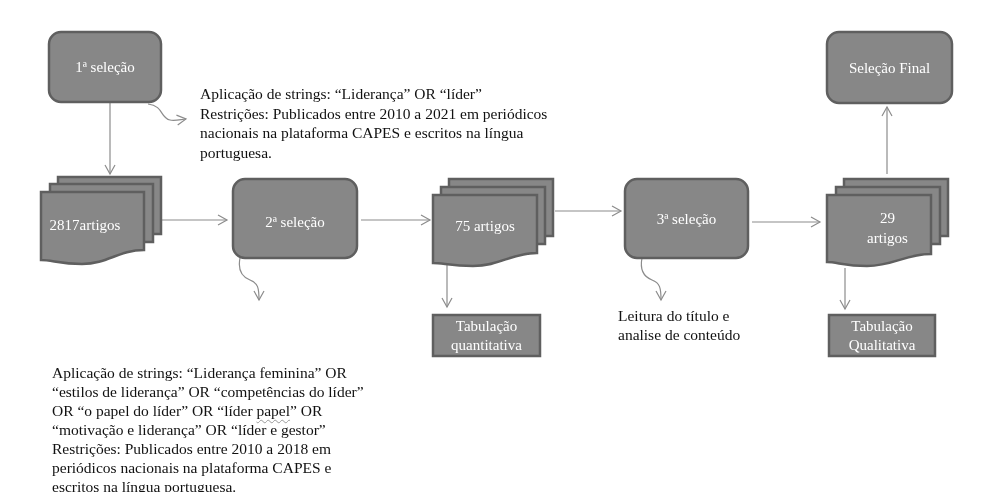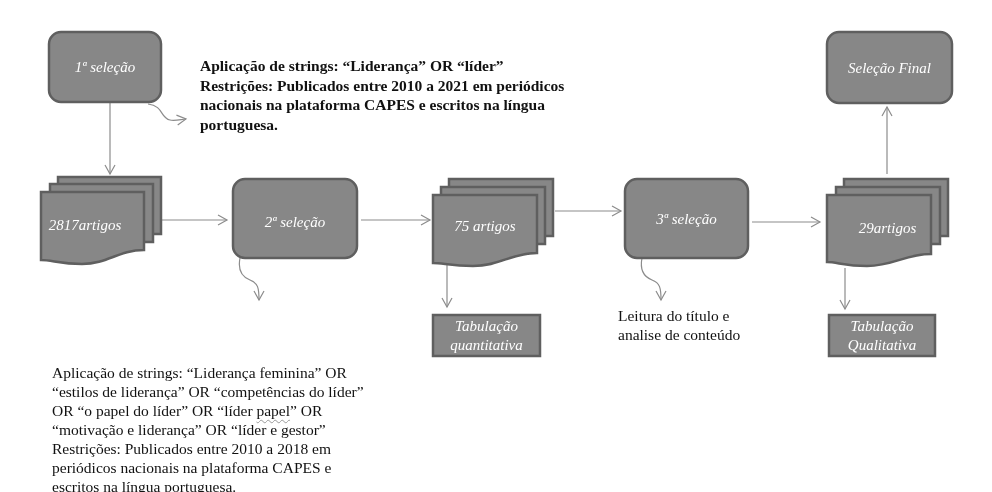--- a/index.html
+++ b/index.html
@@ -1,20 +1,20 @@
 <!DOCTYPE html>
 <html><head>
 <meta charset="utf-8">
 <style>
   html, body { margin: 0; padding: 0; background: #ffffff; }
   body { width: 992px; height: 492px; position: relative; overflow: hidden;
          font-family: "Liberation Serif", "DejaVu Serif", serif; }
   #canvas { position: absolute; left: 0; top: 0; width: 992px; height: 492px; }
   .lbl { position: absolute; color: #ffffff; text-align: center; font-size: 15px;
-         line-height: 20px; display: flex; align-items: center; justify-content: center; font-style: italic; }
+         line-height: 20px; display: flex; align-items: center; justify-content: center; }
   .note { position: absolute; color: #111111; font-size: 15.5px; line-height: 19.5px; white-space: nowrap; }
   .squig { text-decoration: underline wavy #9a9a9a; text-decoration-thickness: 1px; text-underline-offset: 3px; }
 </style>
 </head>
 <body>
 
 <svg id="canvas" width="992" height="492" viewBox="0 0 992 492" xmlns="http://www.w3.org/2000/svg">
   <defs>
     <marker id="arr" markerWidth="12" markerHeight="12" refX="10" refY="6" orient="auto" markerUnits="userSpaceOnUse">
       <path d="M1,1 L10,6 L1,11" fill="none" stroke="#8c8c8c" stroke-width="1.2"></path>
@@ -76,33 +76,33 @@
 
 <div class="lbl" style="left:433px;top:198px;width:104px;height:56px;">75 artigos</div>
 
 <div class="lbl" style="left:433px;top:315px;width:107px;height:41px;flex-direction:column;line-height:19px;">
   <span>Tabulação</span>
   <span>quantitativa</span>
 </div>
 
 <div class="lbl" style="left:625px;top:179px;width:123px;height:79px;">3ª seleção</div>
 
-<div class="lbl" style="left:827px;top:199px;width:121px;height:58px;flex-direction:row;">
+<div class="lbl" style="left:827px;top:199px;width:121px;height:58px;flex-direction:column;">
   <span>29</span>
   <span>artigos</span>
 </div>
 
 <div class="lbl" style="left:829px;top:315px;width:106px;height:41px;flex-direction:column;line-height:19px;">
   <span>Tabulação</span>
   <span>Qualitativa</span>
 </div>
 
 <div class="lbl" style="left:827px;top:32px;width:125px;height:71px;border-radius:32px;">Seleção Final</div>
 
-<div class="note" style="left:200px;top:56px;font-weight:bold;">
+<div class="note" style="left:200px;top:84px;">
   <div>Aplicação de strings: “Liderança”  OR “líder”</div>
   <div>Restrições: Publicados entre 2010 a 2021 em periódicos</div>
   <div>nacionais na plataforma CAPES  e escritos na língua</div>
   <div>portuguesa.</div>
 </div>
 
 <div class="note" style="left:52px;top:315px;line-height:19px;margin-top:48px;">
   <div>Aplicação de strings: “Liderança  feminina” OR</div>
   <div>“estilos de liderança” OR “competências do líder”</div>
   <div>

